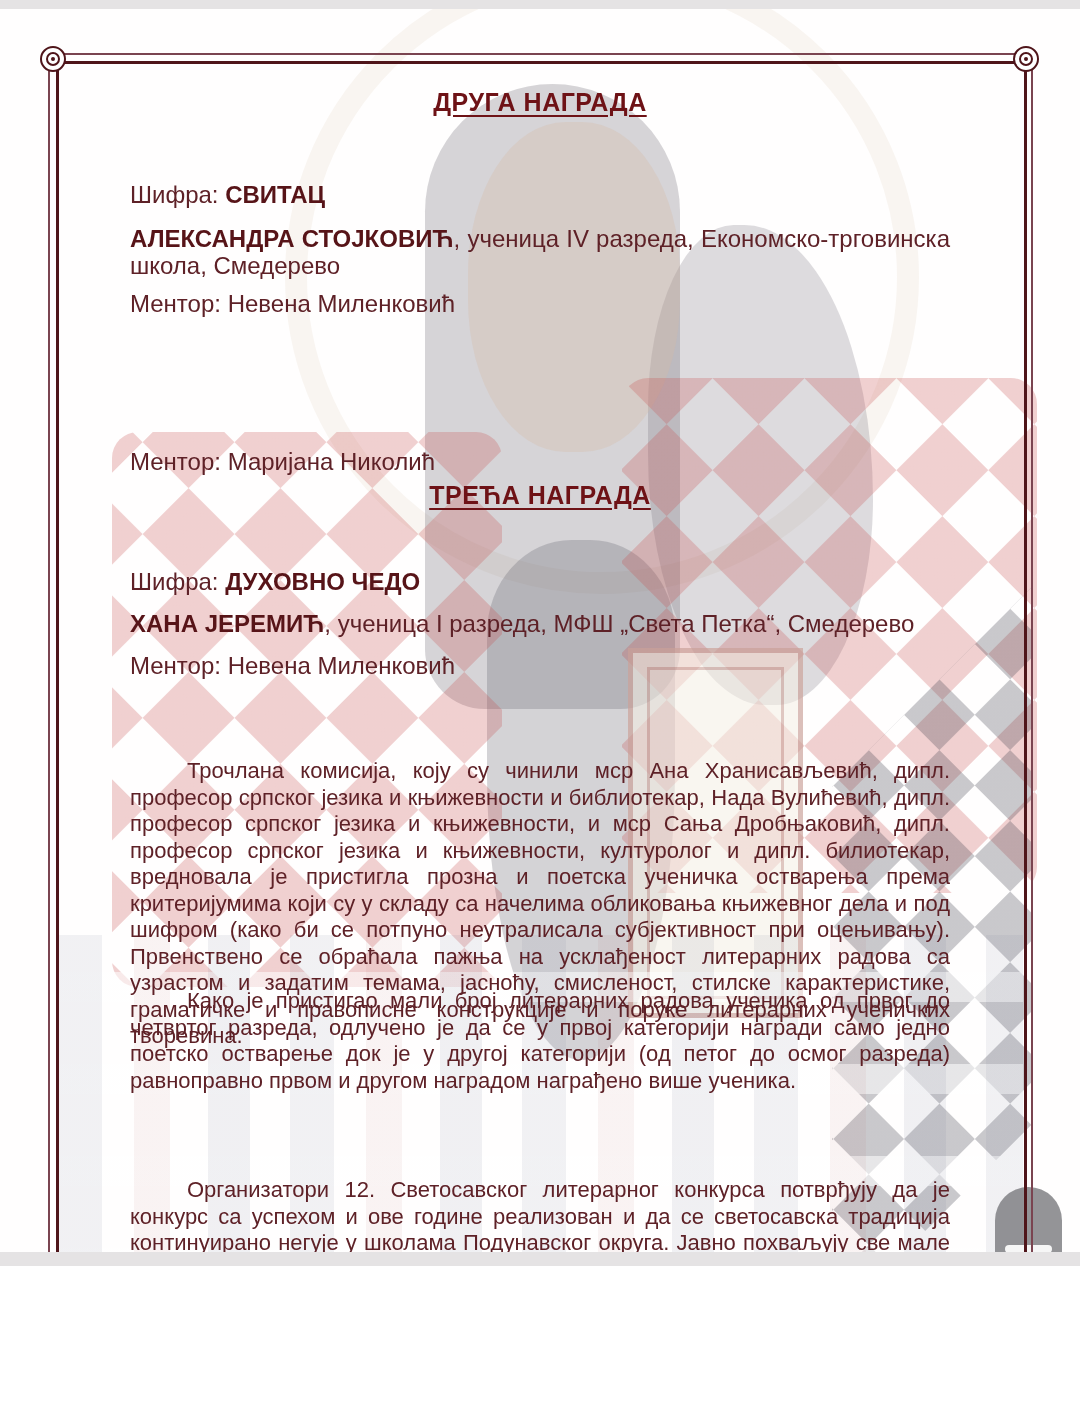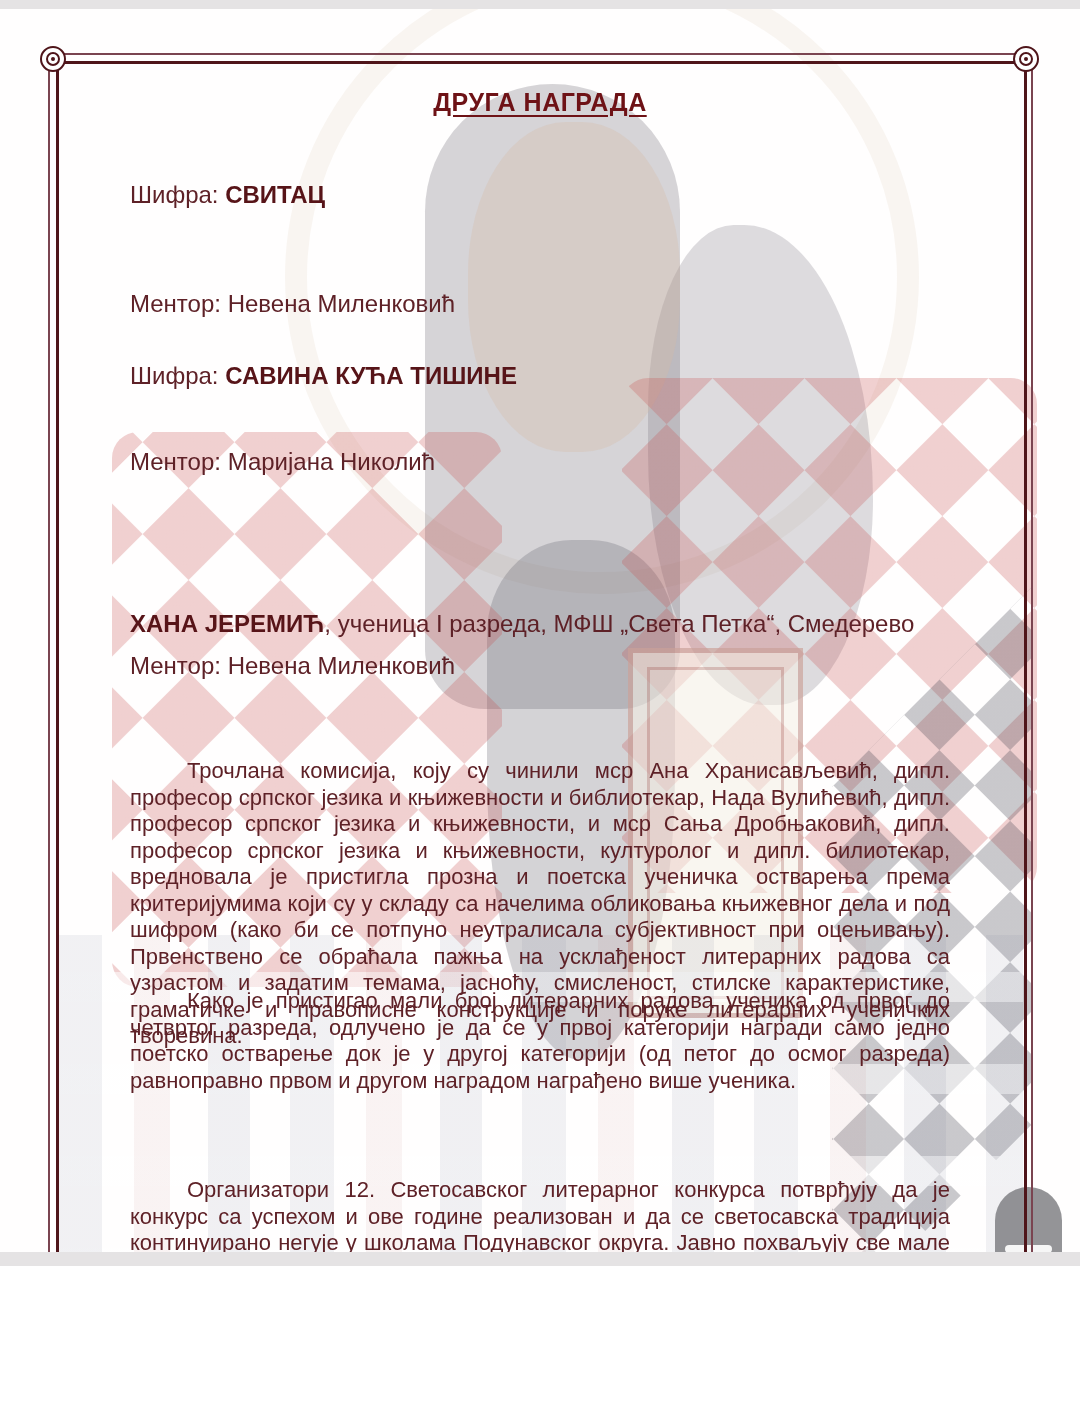--- a/index.html
+++ b/index.html
@@ -141,32 +141,36 @@
   <div class="corner bl"></div>
   <div class="corner br"></div>
 
   <div class="content">
 
     <div class="block award-heading b-h2">ДРУГА НАГРАДА</div>
 
     <div class="block line b-e1c">
       <span>Шифра: </span><span class="bold">СВИТАЦ</span>
     </div>
+    <div class="block line entry-name b-e1n">
+      <span class="bold">АЛЕКСАНДРА СТОЈКОВИЋ</span><span>, ученица IV разреда, Економско-трговинска школа, Смедерево</span>
+    </div>
     <div class="block line b-e1m">
       <span>Ментор: </span><span>Невена Миленковић</span>
     </div>
 
-    <div class="block line b-e2c">
-      <span>Шифра: </span><span class="bold">САВИНА КУЋА ТИШИНЕ</span>
-    </div>
     <div class="block line b-e2m">
       <span>Ментор: </span><span>Маријана Николић</span>
     </div>
 
+    <div class="block award-heading b-h3">ТРЕЋА НАГРАДА</div>
 
+    <div class="block line b-e3c">
+      <span>Шифра: </span><span class="bold">ДУХОВНО ЧЕДО</span>
+    </div>
     <div class="block line entry-name b-e3n">
       <span class="bold">ХАНА ЈЕРЕМИЋ</span><span>, ученица I разреда, МФШ „Света Петка“, Смедерево</span>
     </div>
     <div class="block line b-e3m">
       <span>Ментор: </span><span>Невена Миленковић</span>
     </div>
 
 
     <div class="block para b-p1">Трочлана комисија, коју су чинили мср Ана Хранисављевић, дипл. професор српског језика и књижевности и библиотекар, Нада Вулићевић, дипл. професор српског језика и књижевности, и мср Сања Дробњаковић, дипл. професор српског језика и књижевности, културолог и дипл. билиотекар, вредновала је пристигла прозна и поетска ученичка остварења према критеријумима који су у складу са начелима обликовања књижевног дела и под шифром (како би се потпуно неутралисала субјективност при оцењивању). Првенствено се обраћала пажња на усклађеност литерарних радова са узрастом и задатим темама, јасноћу, смисленост, стилске карактеристике, граматичке и правописне конструкције и поруке литерарних ученичких творевина.</div>
     <div class="block para b-p2">Како је пристигао мали број литерарних радова ученика од првог до четвртог разреда, одлучено је да се у првој категорији награди само једно поетско остварење док је у другој категорији (од петог до осмог разреда) равноправно првом и другом наградом награђено више ученика.</div>

